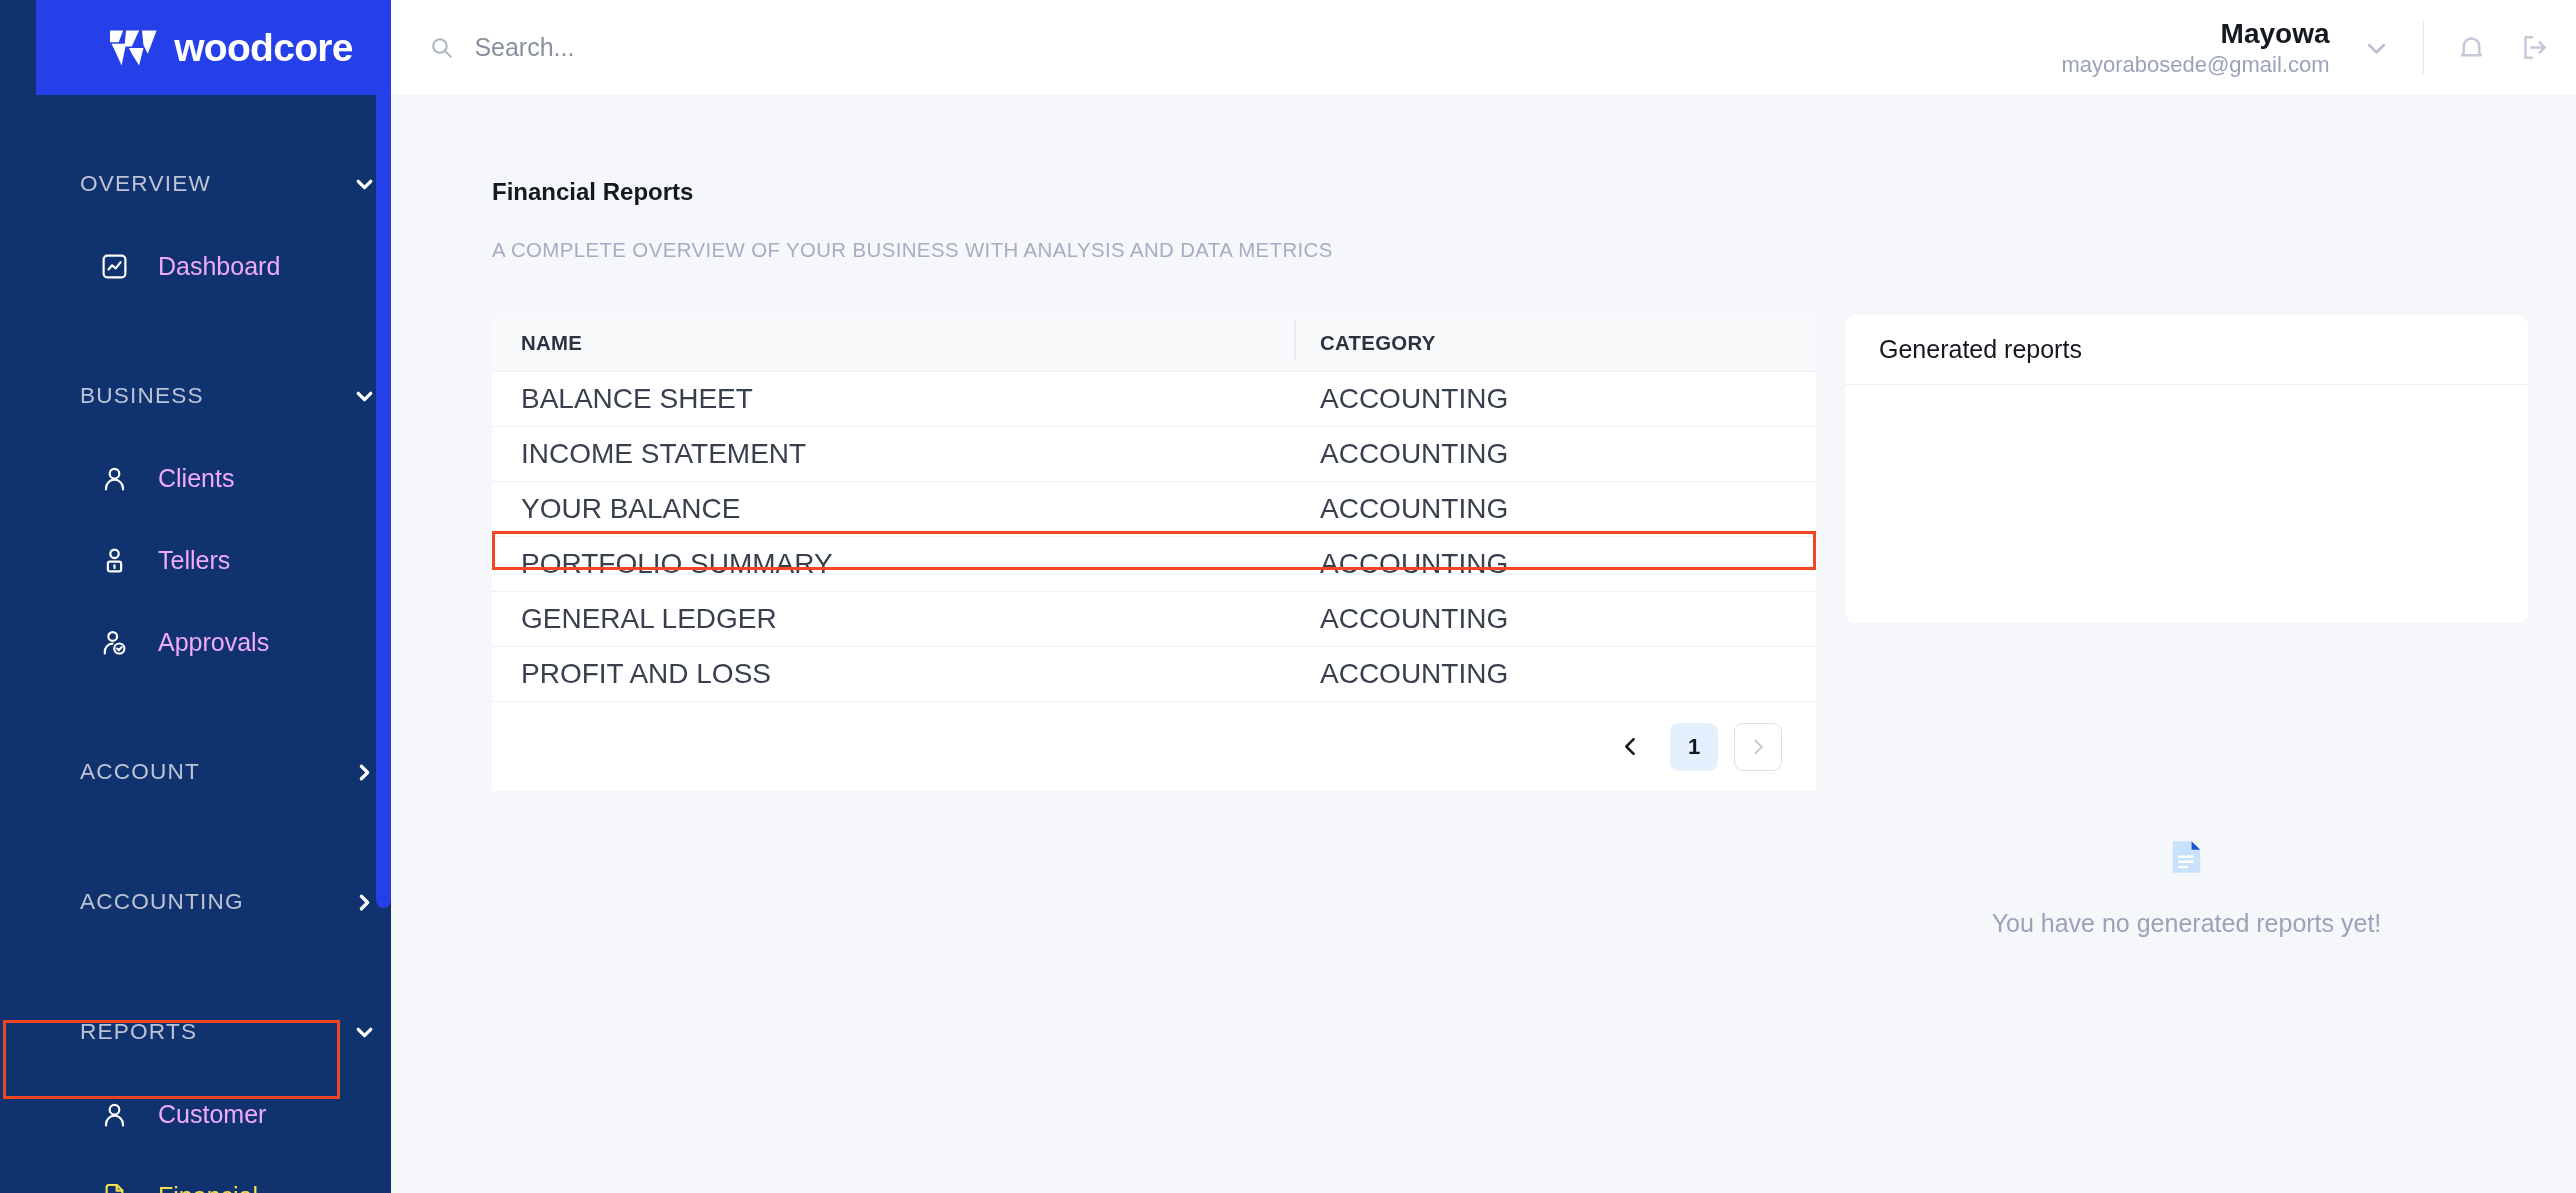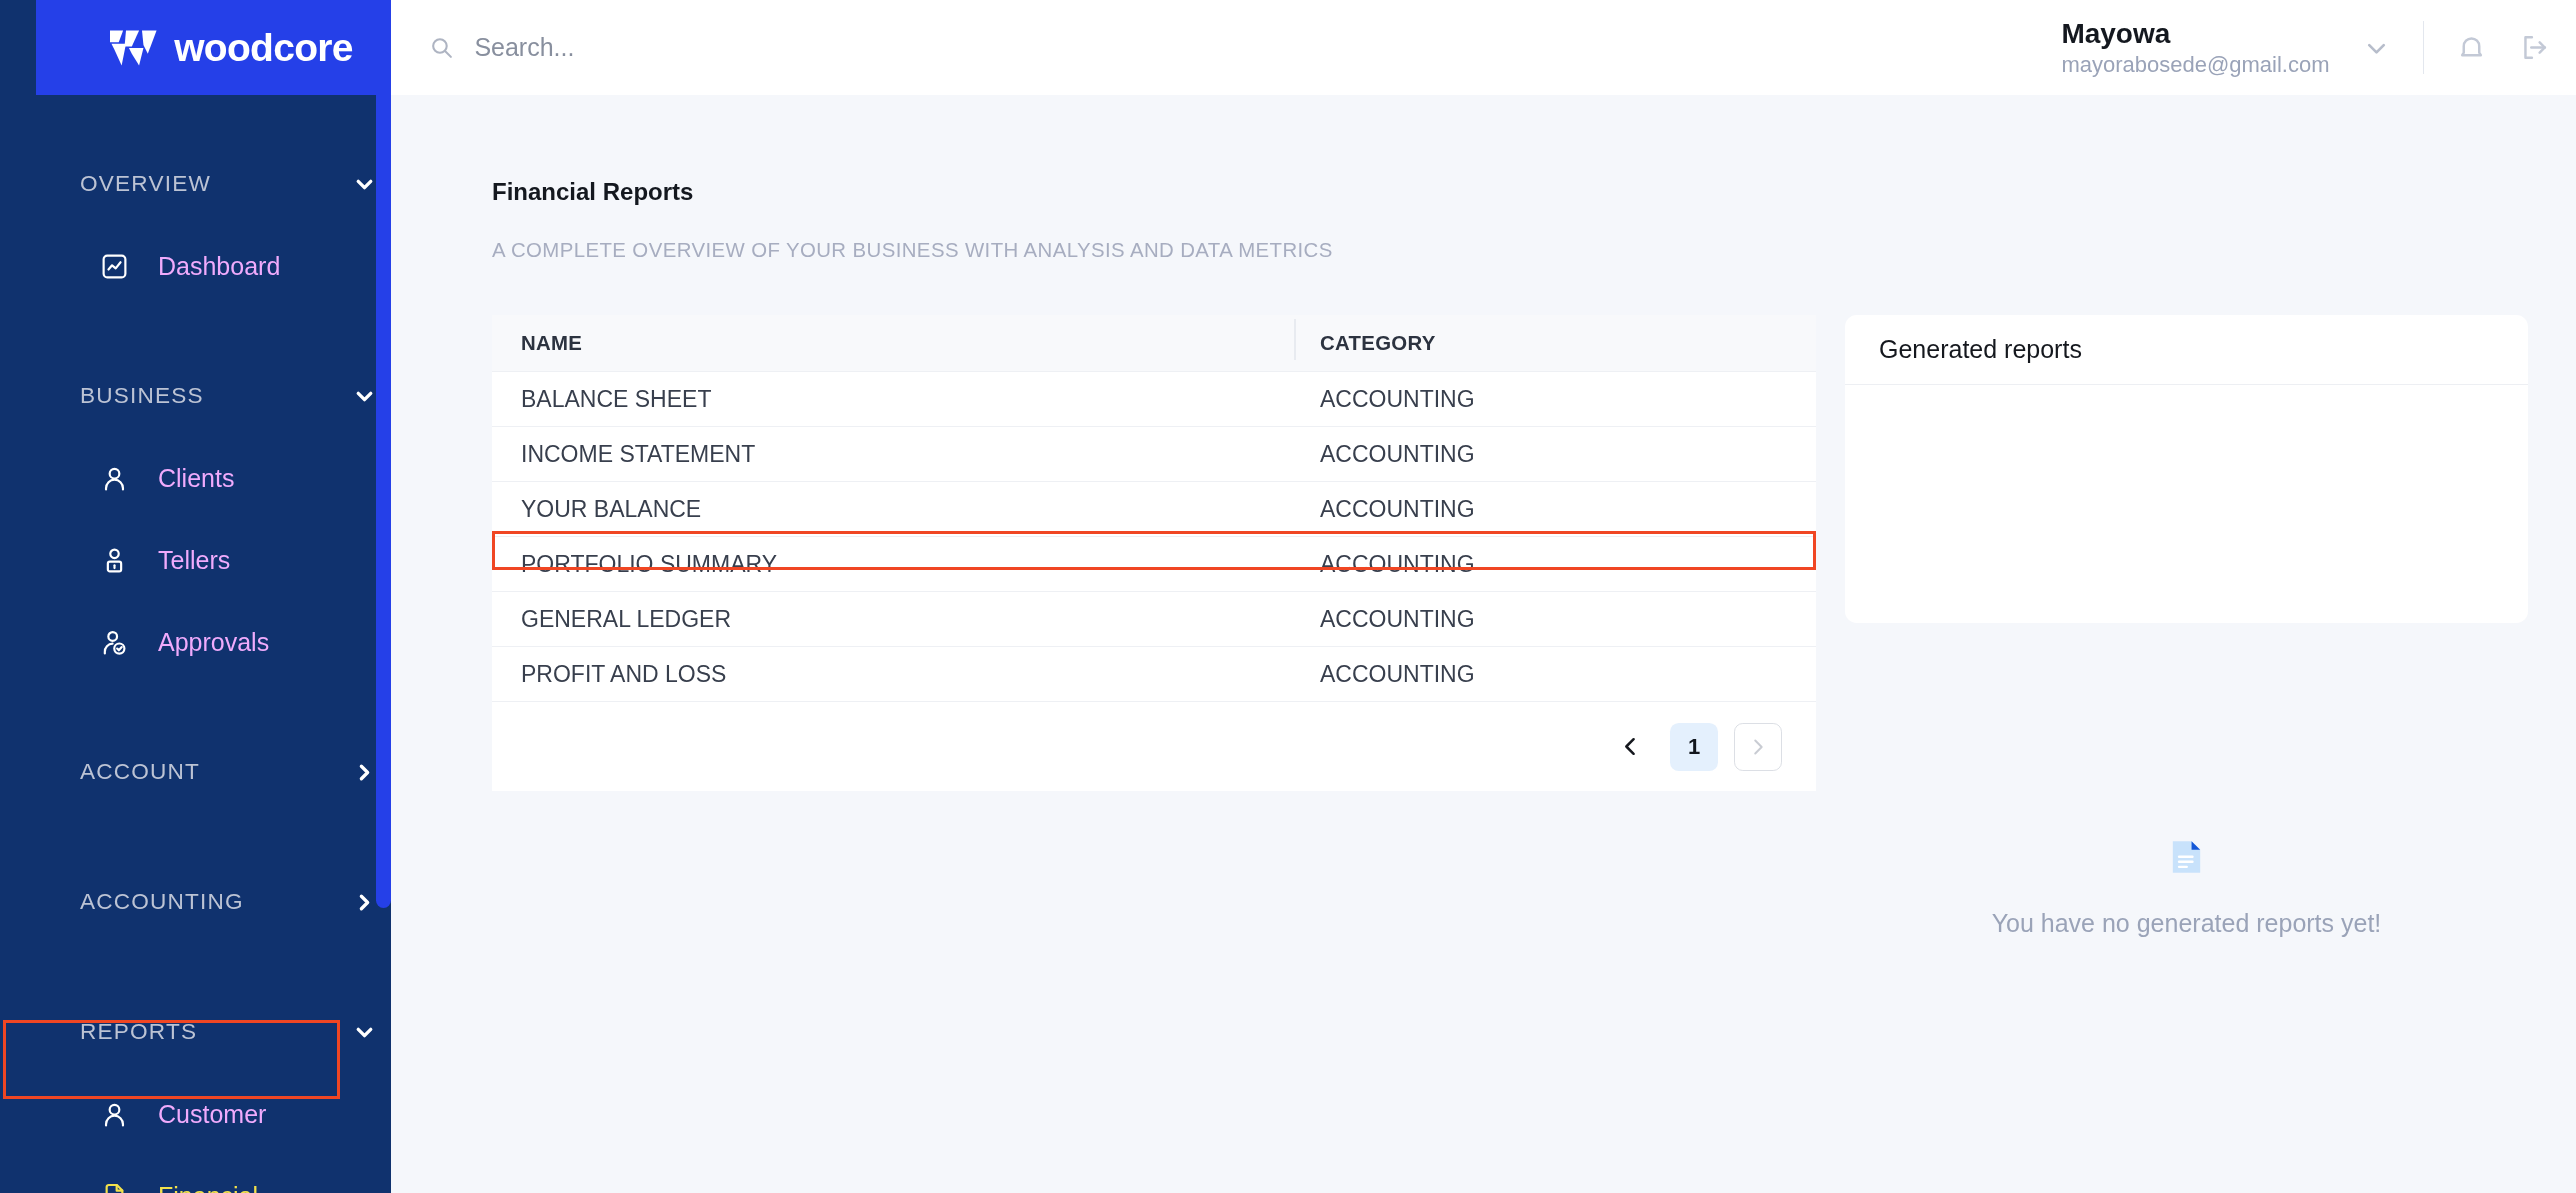--- a/index.html
+++ b/index.html
@@ -71,21 +71,21 @@
     border: none; outline: none; background: transparent;
     font-family: "Liberation Sans", sans-serif;
     font-size: 25px; color: #4a5263; width: 656px;
   }
   #search-input::placeholder { color: #888f9e; }
 
   #user-block {
     display: flex; align-items: center; gap: 32px;
     margin-right: 26px;
   }
-  #user-text { line-height: 1.25; }
+  #user-text { text-align: right; line-height: 1.25; }
   #user-name { color: #14181f; font-size: 28px; font-weight: 700; }
   #user-email { color: #9aa3b8; font-size: 22px; font-weight: 400; }
   #topbar-divider { width: 1.5px; height: 53px; background: #e3e7ee; }
 
   
   #main {
     position: absolute; left: 391px; top: 95px;
     width: 2185px; height: 1098px;
     background: #f5f7fb;
   }
@@ -117,21 +117,21 @@
   .col-cat  { flex: 1 1 auto; padding-left: 26px; position: relative; }
   .thead .col-cat::before {
     content: ""; position: absolute; left: 0; top: -13px;
     width: 1.5px; height: 41px; background: #e8ebf0;
   }
   .trow {
     height: 55px; display: flex; align-items: center;
     border-bottom: 1.5px solid #eef0f4;
     background: #ffffff;
   }
-  .td { font-size: 23px; color: #383f4d; font-weight: 400; }
+  .td { font-size: 28px; color: #383f4d; font-weight: 400; }
 
   #pager-bar {
     height: 89px; display: flex; align-items: center;
     justify-content: flex-end; padding-right: 34px; gap: 16px;
     background: #ffffff;
   }
   .pg-btn {
     width: 48px; height: 48px; border-radius: 7.3px;
     display: flex; align-items: center; justify-content: center;
     font-size: 22px; cursor: pointer; background: transparent;

